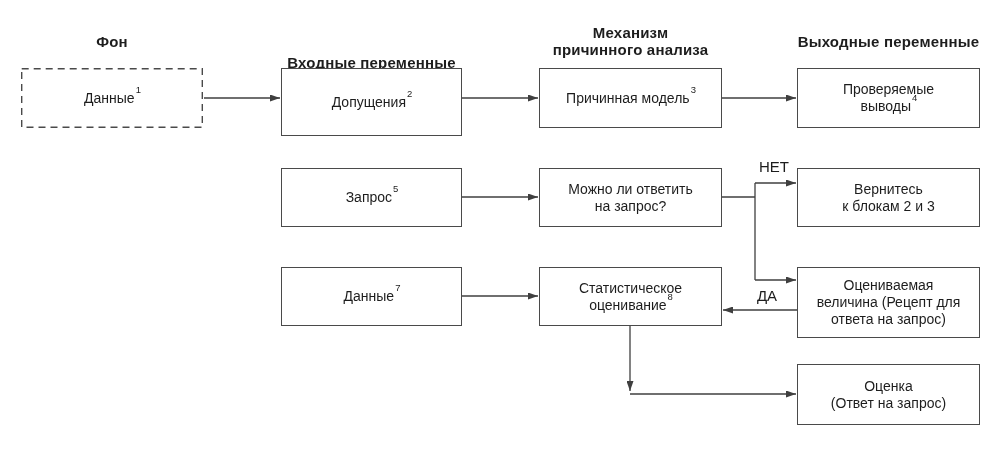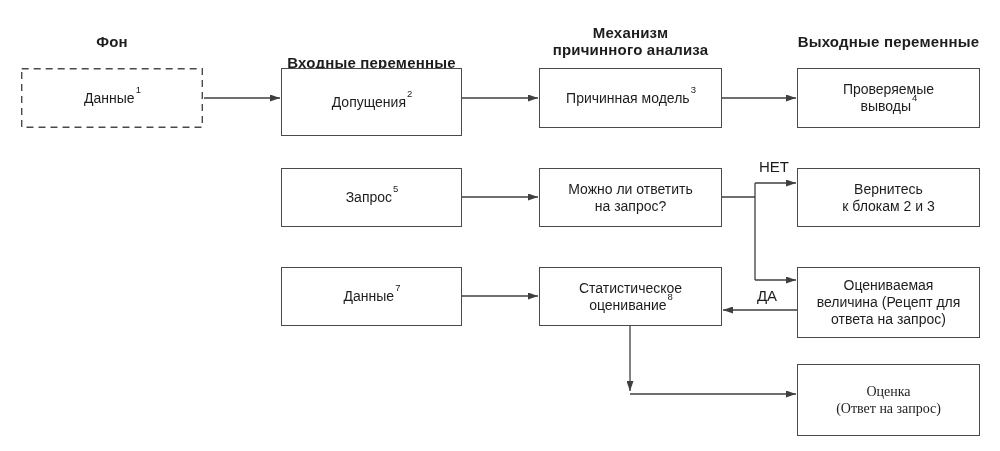--- a/index.html
+++ b/index.html
@@ -118,21 +118,21 @@
   <div class="box" style="left:539px;top:267px;width:183px;height:59px;">
     <div><span class="txt">Статистическое
 оценивание</span><sup>8</sup></div>
   </div>
   <div class="box" style="left:797px;top:267px;width:183px;height:71px;">
     <div><span class="txt">Оцениваемая
 величина (Рецепт для
 ответа на запрос)</span></div>
   </div>
 
-  <div class="box" style="left:797px;top:364px;width:183px;height:72px;font-family:Liberation Serif, serif;">
+  <div class="box" style="left:797px;top:364px;width:183px;height:61px;">
     <div><span class="txt">Оценка
 (Ответ на запрос)</span></div>
   </div>
 
   <div class="edge-label" style="left:748px;top:157px;width:52px;">НЕТ</div>
   <div class="edge-label" style="left:744px;top:286px;width:46px;">ДА</div>
 
 </div>
 
 </body></html>

